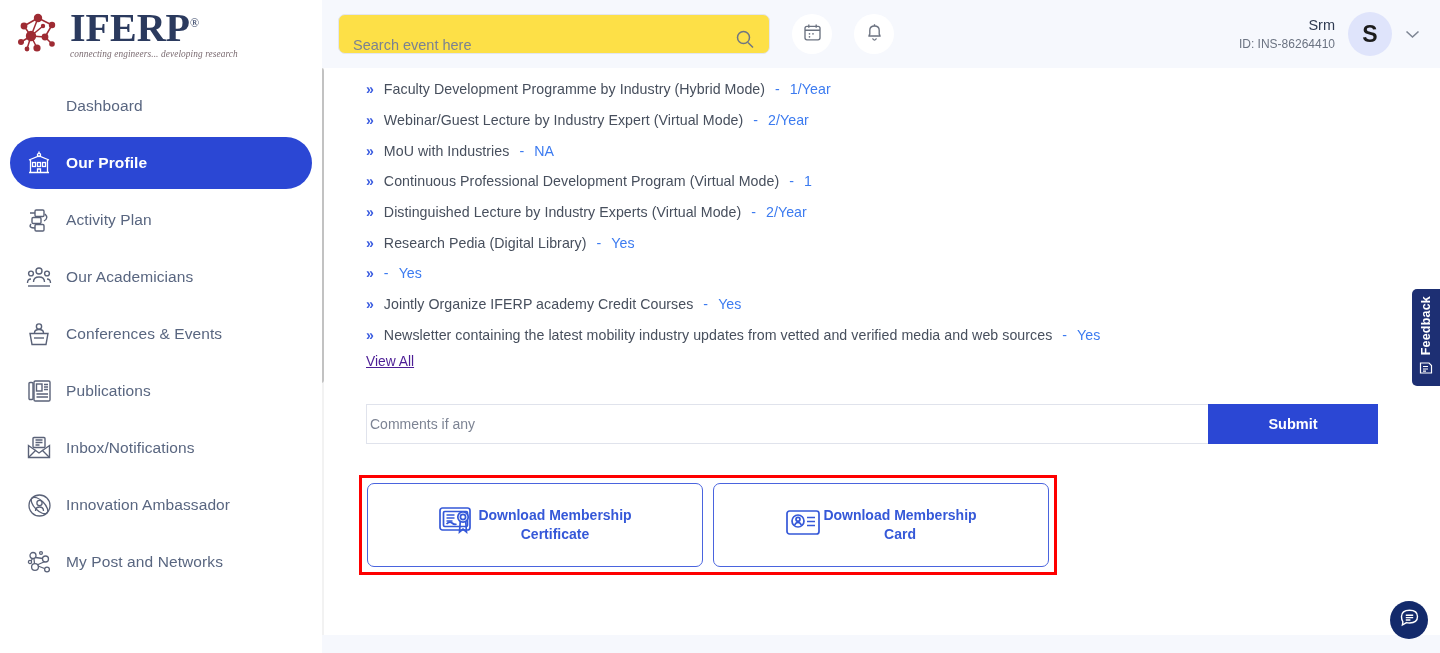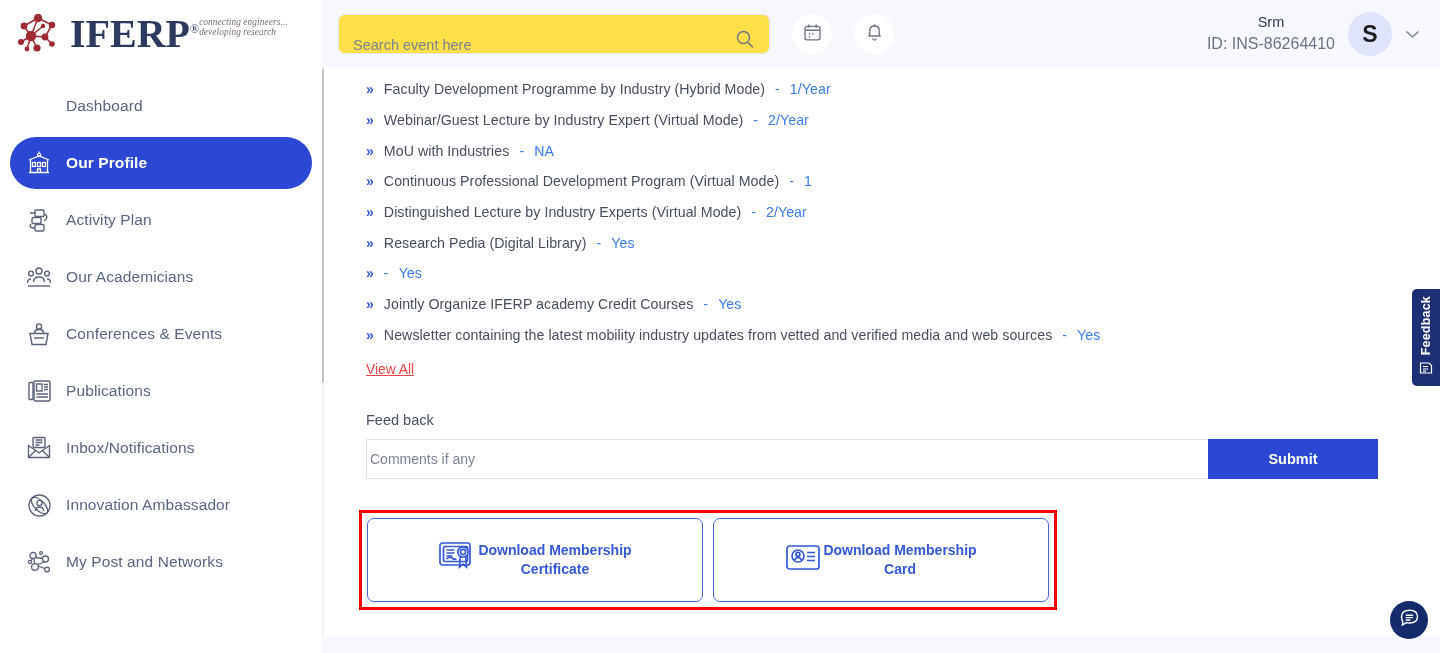--- a/index.html
+++ b/index.html
@@ -14,21 +14,21 @@
   
   .sidebar {
     width: 322px; height: 653px; background: #ffffff;
     flex: 0 0 322px; position: relative; z-index: 5;
   }
   .logo-wrap {
     height: 68px; display: flex; align-items: center;
     padding-left: 12px; gap: 6px;
   }
   .logo-mark { width: 52px; height: 50px; flex: 0 0 52px; }
-  .logo-text-block { display: flex; flex-direction: row; }
+  .logo-text-block { display: flex; flex-direction: column; }
   .logo-word {
     font-family: "Liberation Serif", serif;
     font-size: 40px; font-weight: 700; letter-spacing: 0px;
     color: #2b3a5e; line-height: 0.95; position: relative;
   }
   .logo-reg { font-size: 12px; vertical-align: super; font-weight: 400; }
   .logo-tag {
     font-family: "Liberation Serif", serif;
     font-size: 9.3px; color: #7a6a70; letter-spacing: 0.1px;
     margin-top: 2px; font-style: italic;
@@ -69,23 +69,23 @@
   .round-btn {
     width: 40px; height: 40px; border-radius: 50%; background: #fff;
     display: flex; align-items: center; justify-content: center;
     cursor: pointer; margin-left: 22px;
   }
   .round-btn:first-of-type { margin-left: 74px; }
   .user-area {
     position: absolute; right: 20px; top: 0; height: 68px;
     display: flex; align-items: center; gap: 13px; cursor: pointer;
   }
-  .user-text { text-align: center; line-height: 1.35; }
+  .user-text { text-align: right; line-height: 1.35; }
   .user-name { font-size: 14.5px; color: #2f3b52; }
-  .user-id { font-size: 16px; color: #6a7near; color:#6b7382; }
+  .user-id { font-size: 12px; color: #6a7near; color:#6b7382; }
   .avatar {
     width: 44px; height: 44px; border-radius: 50%; background: #dfe4fb;
     display: flex; align-items: center; justify-content: center;
     font-size: 23px; font-weight: 700; color: #1c1c1c;
   }
   .chev { color: #7e8694; font-size: 13px; }
 
   
   .scroll-area { position: relative; height: 585px; background: #fff; }
   .card {
@@ -94,22 +94,22 @@
   }
   .bullet-list { padding-top: 6px; }
   .bullet {
     display: flex; align-items: baseline; gap: 10px;
     font-size: 14.2px; color: #474f5d; padding: 7.3px 0 7.4px 18px;
     letter-spacing: .05px;
   }
   .bullet .ch { color: #3c5de0; font-size: 14px; font-weight: 700; flex: 0 0 auto; }
   .bullet .val { color: #3c7bf0; }
   .view-all {
-    display: inline-block; margin: 12px 0 0 18px; font-size: 13.8px;
-    color: #ef4444; text-decoration: underline; cursor: pointer;
+    display: inline-block; margin: 4px 0 0 18px; font-size: 13.8px;
+    color: #4c1d95; text-decoration: underline; cursor: pointer;
   }
   .feedback-block { margin: 34px 0 0 18px; }
   .fb-label { font-size: 14.5px; color: #4a5261; margin-bottom: 11px; }
   .fb-row { display: flex; width: 1012px; height: 40px; }
   .fb-input {
     flex: 1; border: 1px solid #e0e3ec; border-right: none; outline: none;
     padding: 0 3px; font-size: 14px; color: #555c6b;
     font-family: Liberation Sans, sans-serif; background: #fff;
   }
   .fb-input::placeholder { color: #7d8494; }
@@ -429,21 +429,20 @@
             <span class="ch">»</span>
             <span>Newsletter containing the latest mobility industry updates from vetted and verified media and web sources</span>
             <span class="val">-</span>
             <span class="val">Yes</span>
           </div>
         </div>
 
         <a class="view-all">View All</a>
 
         <div class="feedback-block">
-          <div class="fb-label">Feed back</div>
           <div class="fb-row">
             <input class="fb-input" type="text" placeholder="Comments if any" style="">
             <button class="fb-submit">Submit</button>
           </div>
         </div>
 
         <div class="dl-highlight">
           <div class="dl-btn">
             <span>
               <svg width="40" height="36" viewBox="0 0 40 36" fill="none" stroke="#3558d8" stroke-width="1.7">

